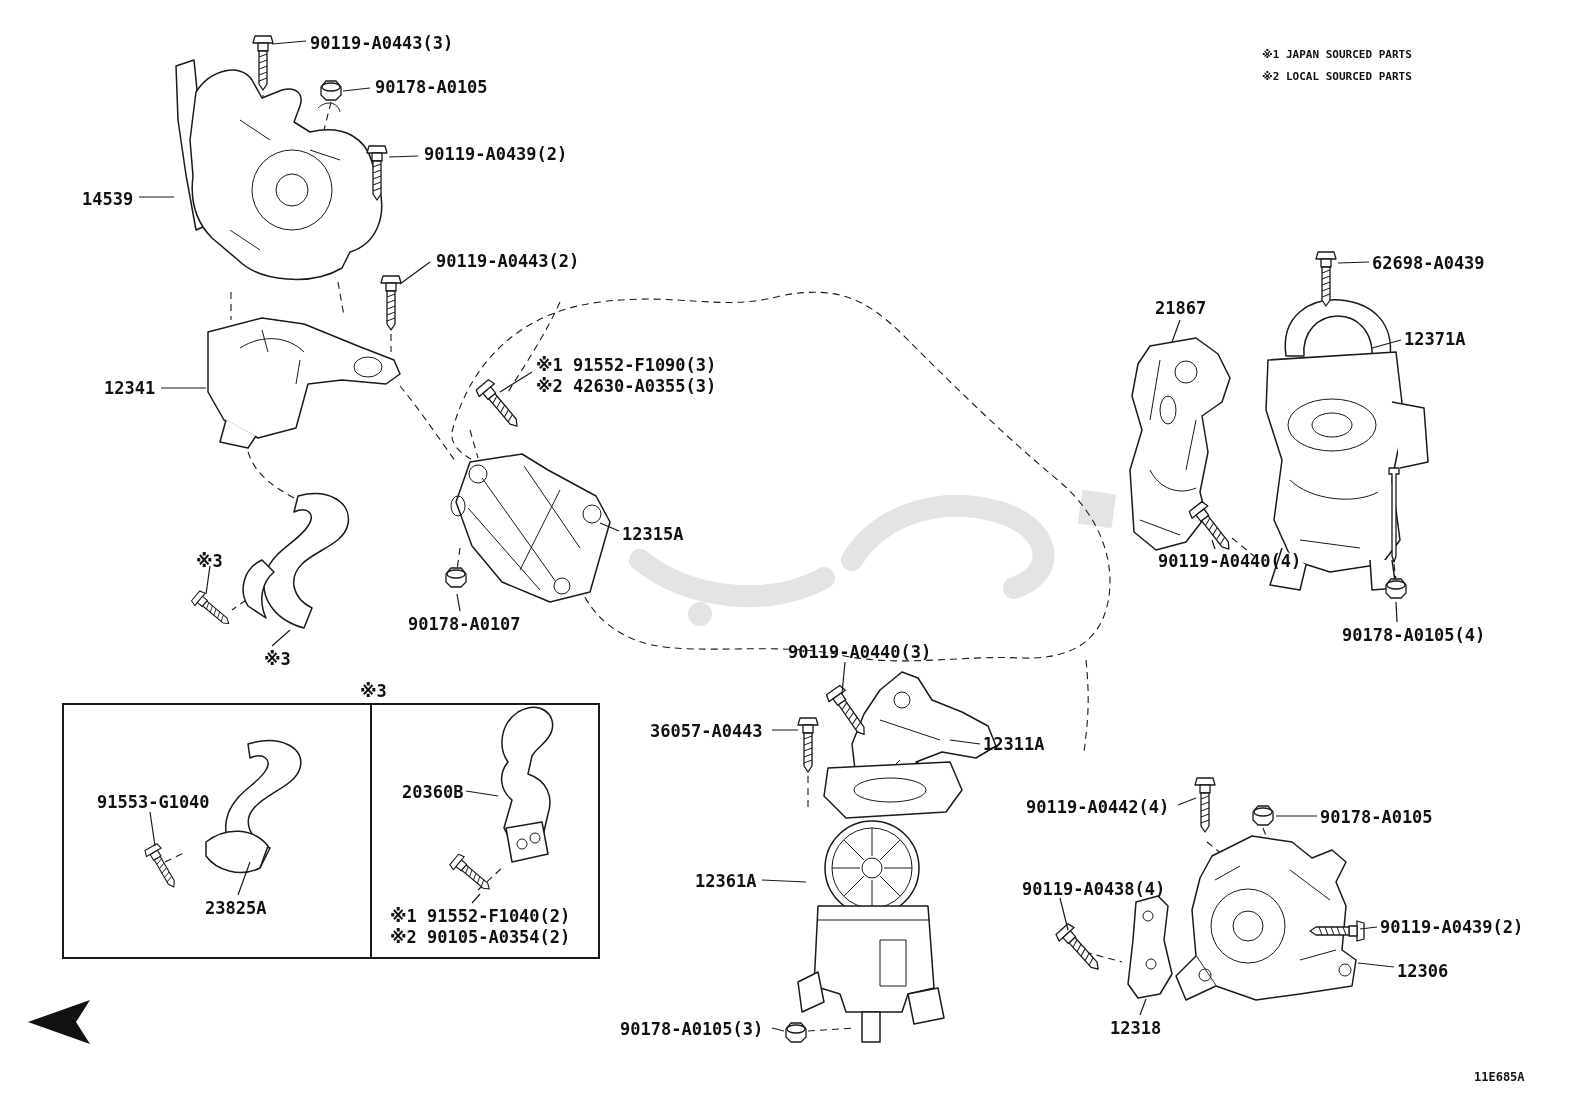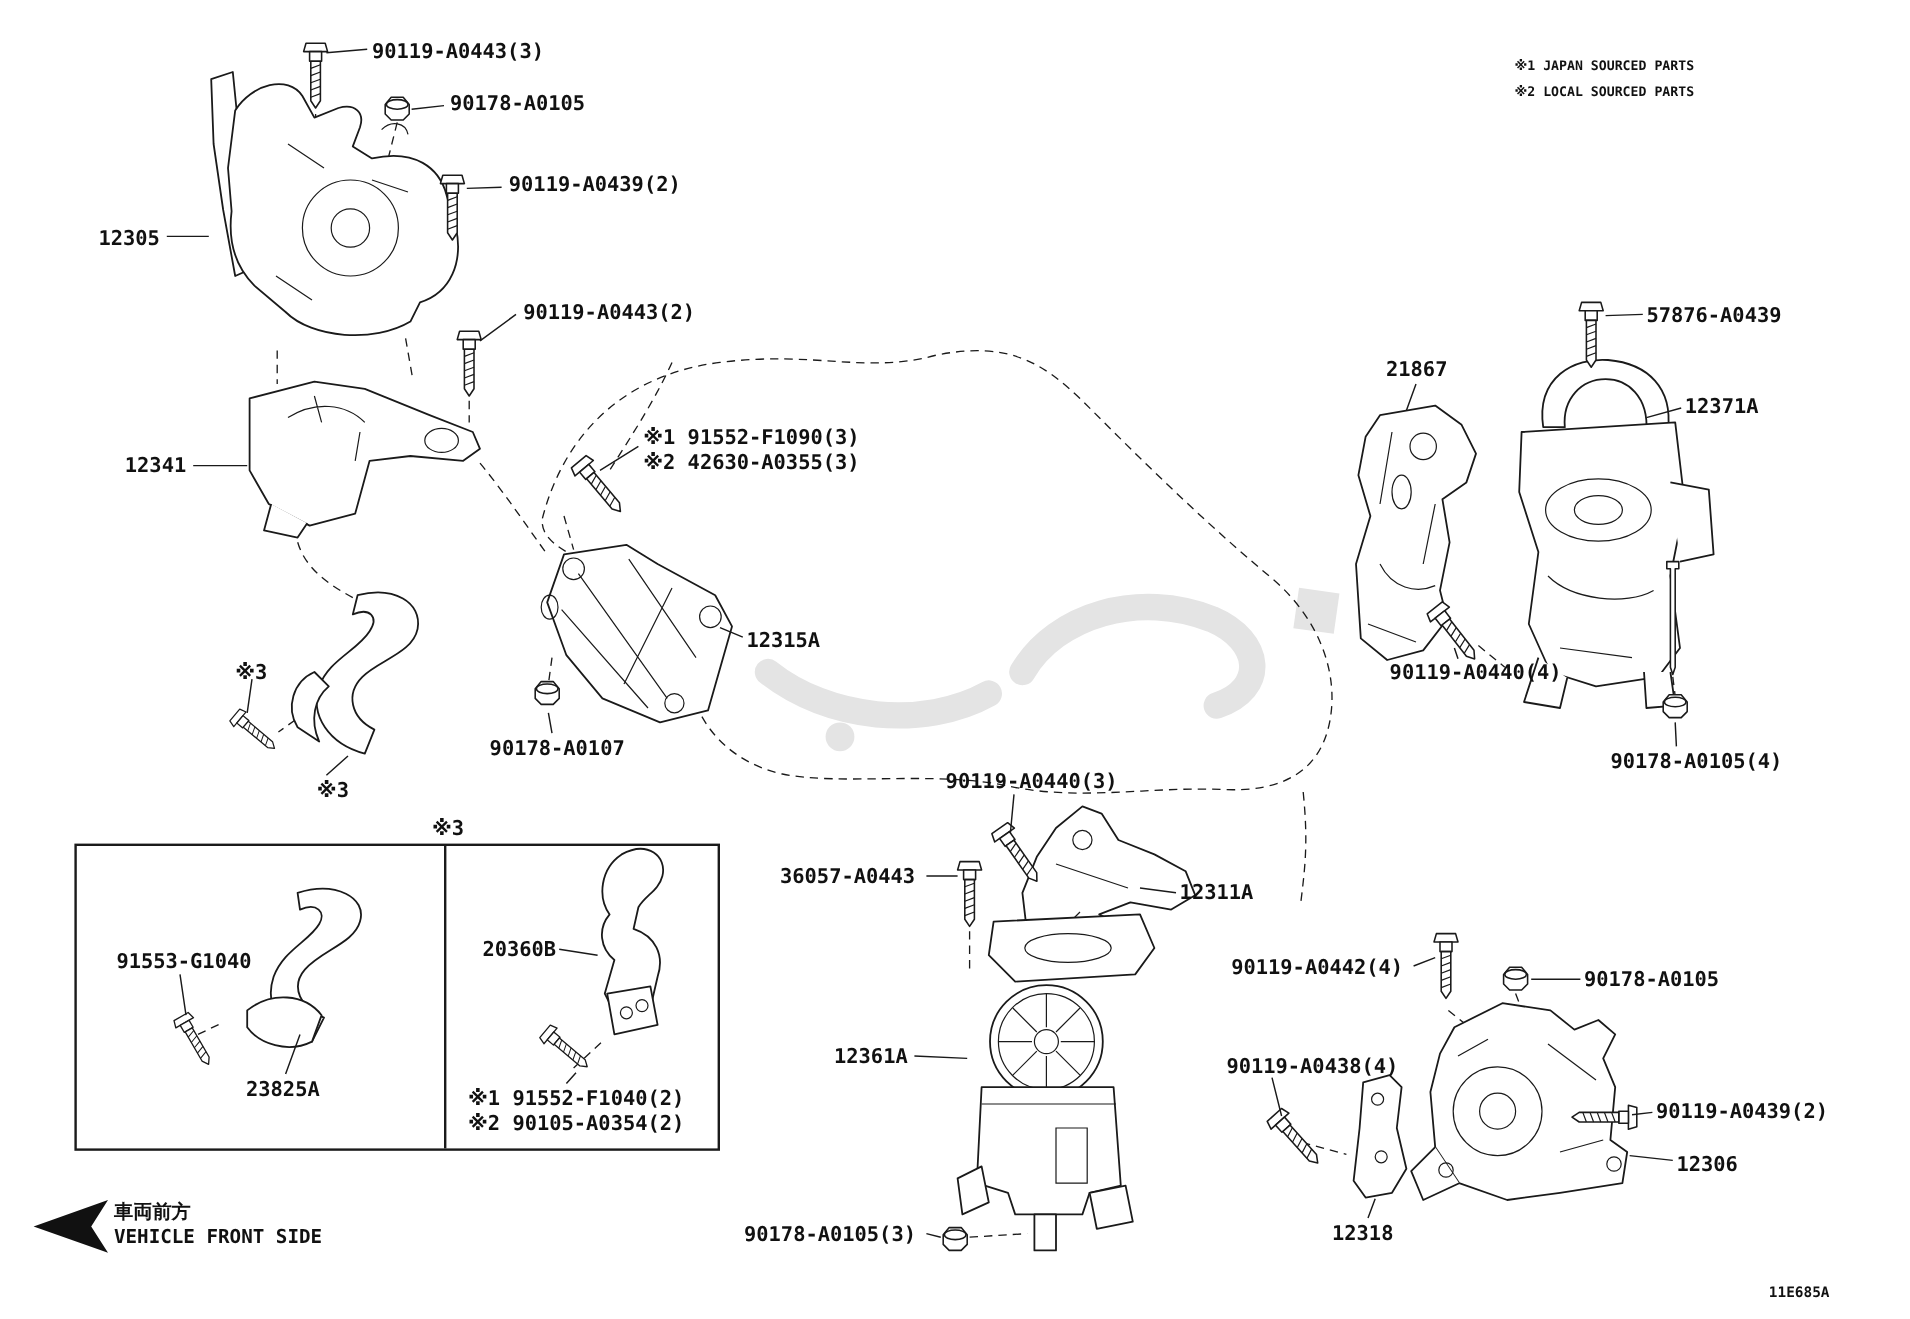--- a/index.html
+++ b/index.html
@@ -200,32 +200,32 @@
     <polygon class="arrow" points="28,1022 90,1000 76,1022 90,1044"></polygon>
   </svg>
 
   <div class="partsbox">
     <div class="divider"></div>
   </div>
 
   <div class="lbl" style="left:310px;top:33px">90119-A0443(3)</div>
   <div class="lbl" style="left:375px;top:77px">90178-A0105</div>
   <div class="lbl" style="left:424px;top:144px">90119-A0439(2)</div>
-  <div class="lbl" style="left:82px;top:189px">12305</div>
+  <div class="lbl" style="left:82px;top:189px">14539</div>
   <div class="lbl" style="left:436px;top:251px">90119-A0443(2)</div>
   <div class="lbl" style="left:104px;top:378px">12341</div>
   <div class="lbl" style="left:536px;top:355px">※1 91552-F1090(3)</div>
   <div class="lbl" style="left:536px;top:376px">※2 42630-A0355(3)</div>
   <div class="lbl" style="left:622px;top:524px">12315A</div>
   <div class="lbl" style="left:196px;top:551px">※3</div>
   <div class="lbl" style="left:408px;top:614px">90178-A0107</div>
   <div class="lbl" style="left:264px;top:649px">※3</div>
   <div class="lbl" style="left:360px;top:681px">※3</div>
   <div class="lbl" style="left:1155px;top:298px">21867</div>
-  <div class="lbl" style="left:1372px;top:253px">57876-A0439</div>
+  <div class="lbl" style="left:1372px;top:253px">62698-A0439</div>
   <div class="lbl" style="left:1404px;top:329px">12371A</div>
   <div class="lbl" style="left:1158px;top:551px">90119-A0440(4)</div>
   <div class="lbl" style="left:1342px;top:625px">90178-A0105(4)</div>
   <div class="lbl" style="left:788px;top:642px">90119-A0440(3)</div>
   <div class="lbl" style="left:650px;top:721px">36057-A0443</div>
   <div class="lbl" style="left:983px;top:734px">12311A</div>
   <div class="lbl" style="left:1026px;top:797px">90119-A0442(4)</div>
   <div class="lbl" style="left:1320px;top:807px">90178-A0105</div>
   <div class="lbl" style="left:695px;top:871px">12361A</div>
   <div class="lbl" style="left:1022px;top:879px">90119-A0438(4)</div>
@@ -237,20 +237,16 @@
   <div class="lbl" style="left:205px;top:898px">23825A</div>
   <div class="lbl" style="left:402px;top:782px">20360B</div>
   <div class="lbl" style="left:390px;top:906px">※1 91552-F1040(2)</div>
   <div class="lbl" style="left:390px;top:927px">※2 90105-A0354(2)</div>
 
   <div class="legend">
     <div>※1 JAPAN SOURCED PARTS</div>
     <div>※2 LOCAL SOURCED PARTS</div>
   </div>
 
-  <div class="front">
-    <div>車両前方</div>
-    <div>VEHICLE FRONT SIDE</div>
-  </div>
 
   <div class="code">11E685A</div>
 
 </div>
 
 </body></html>

